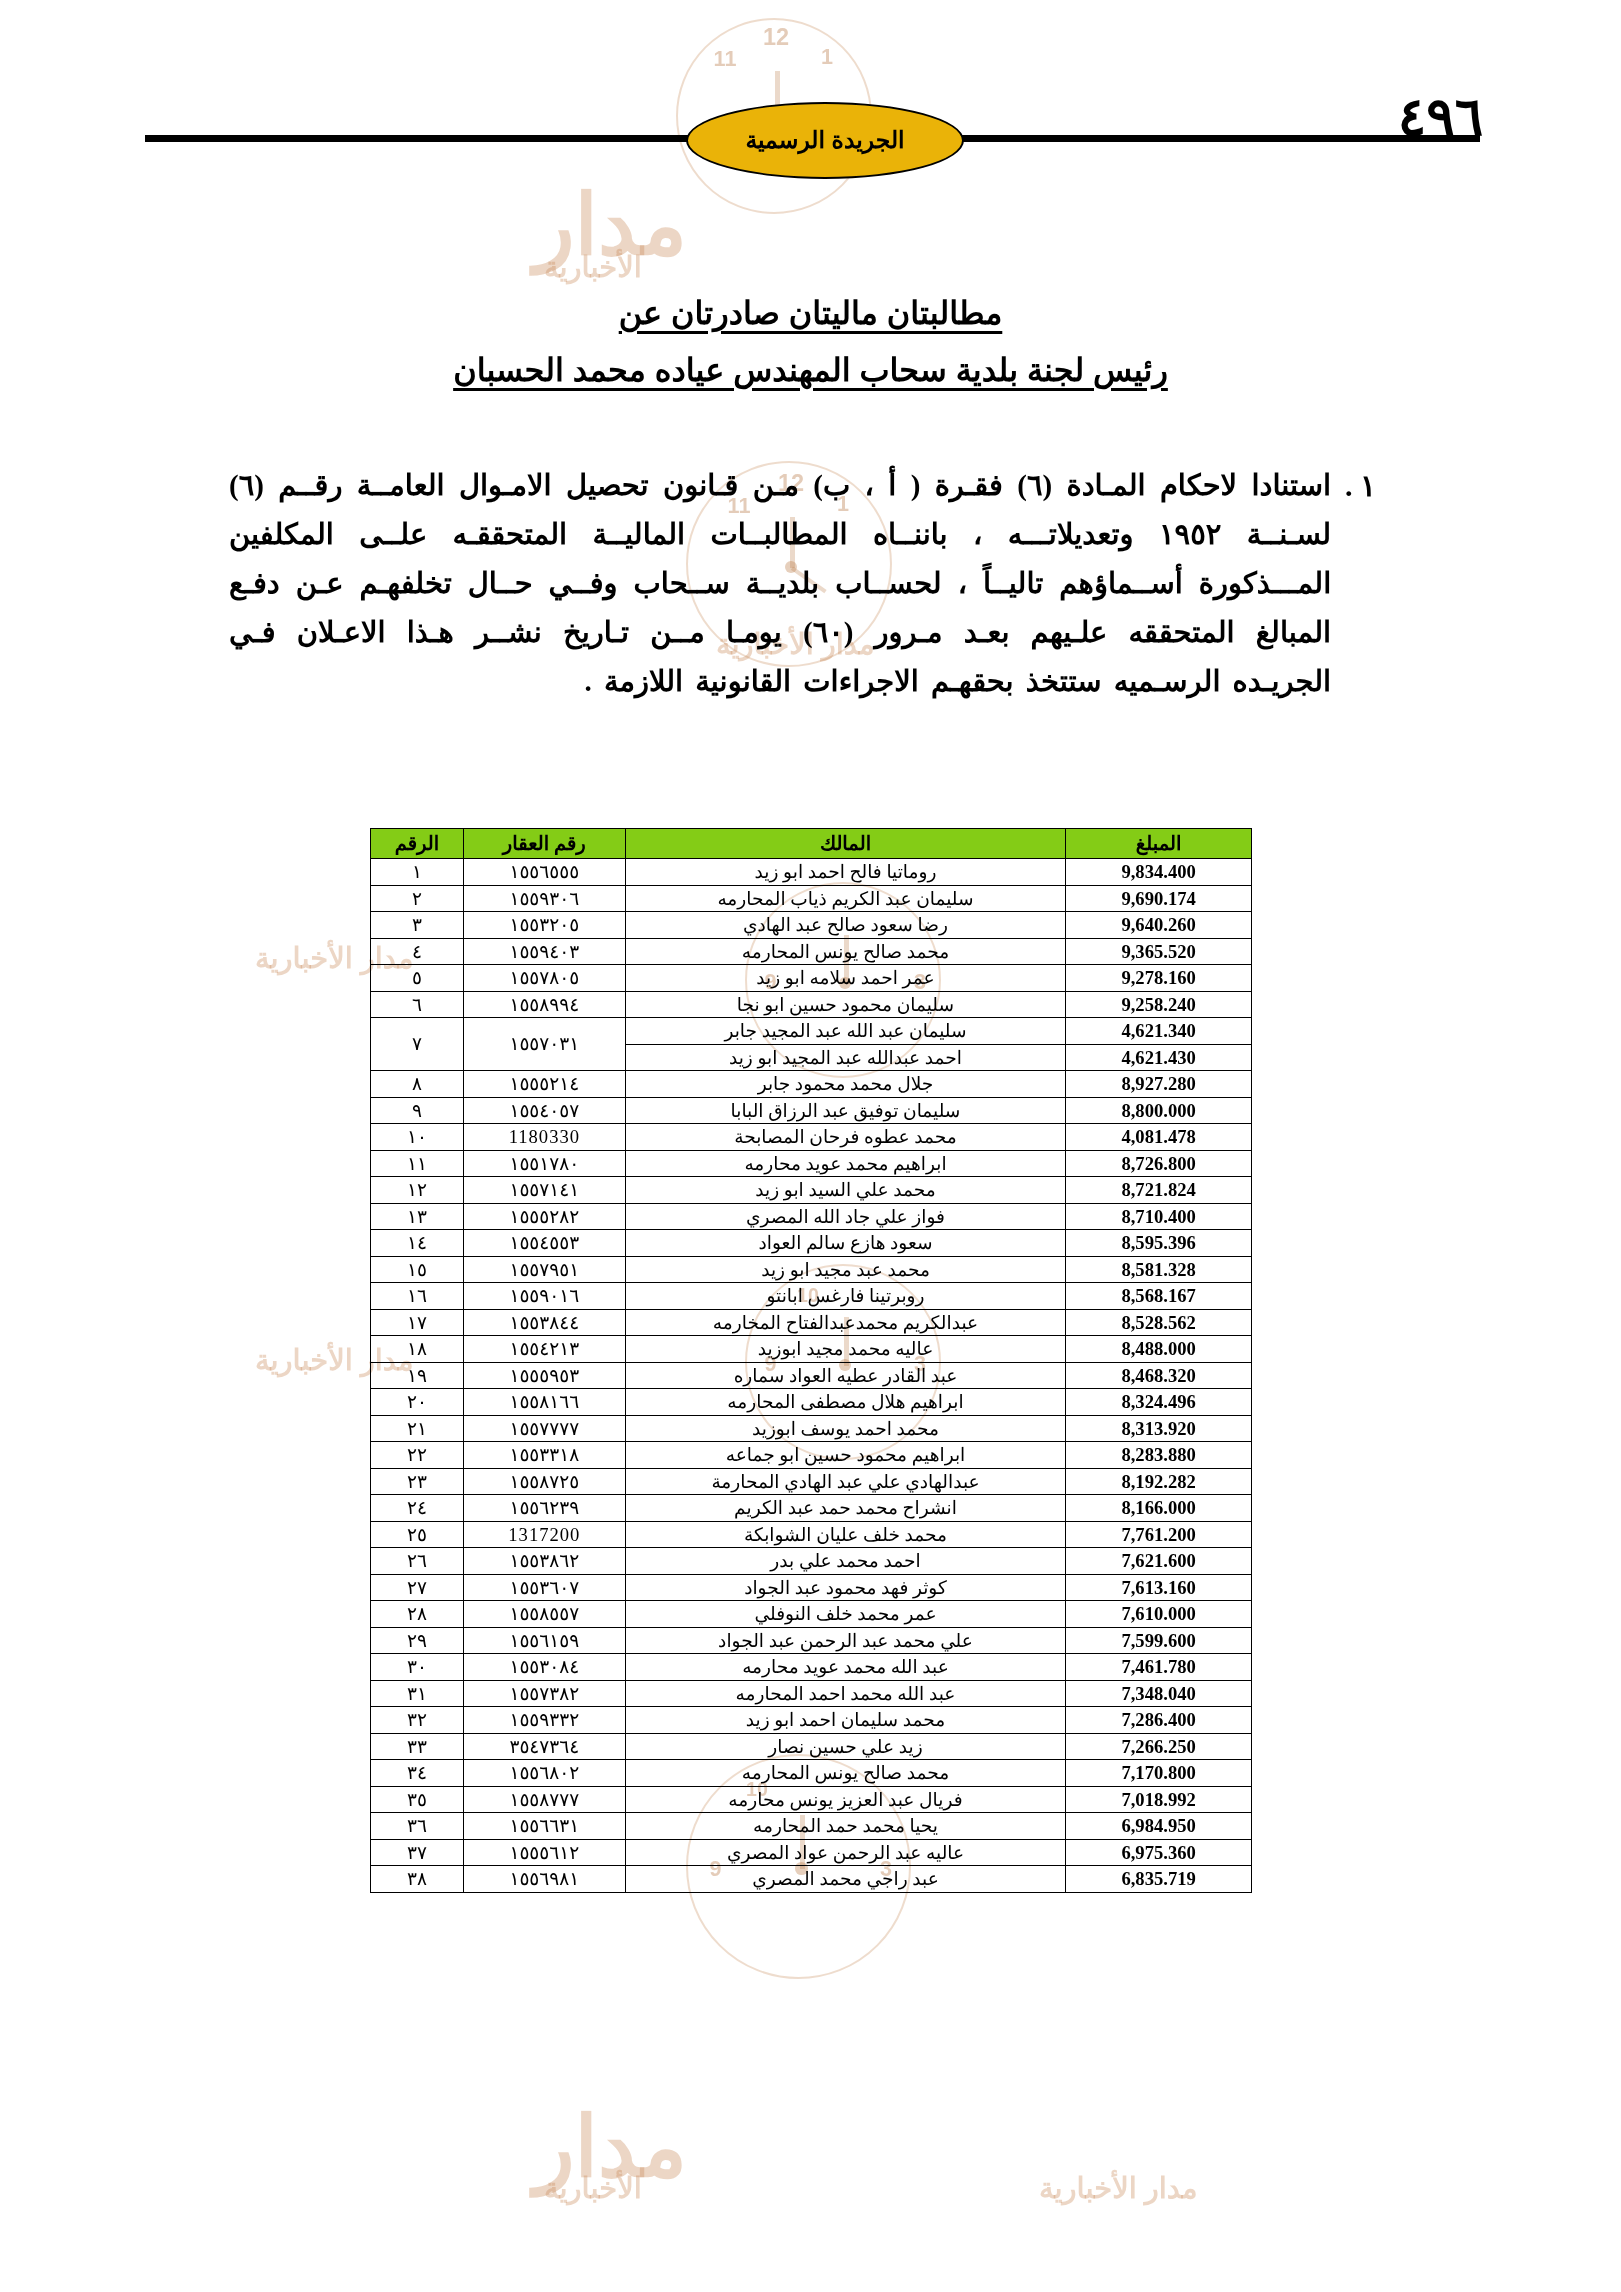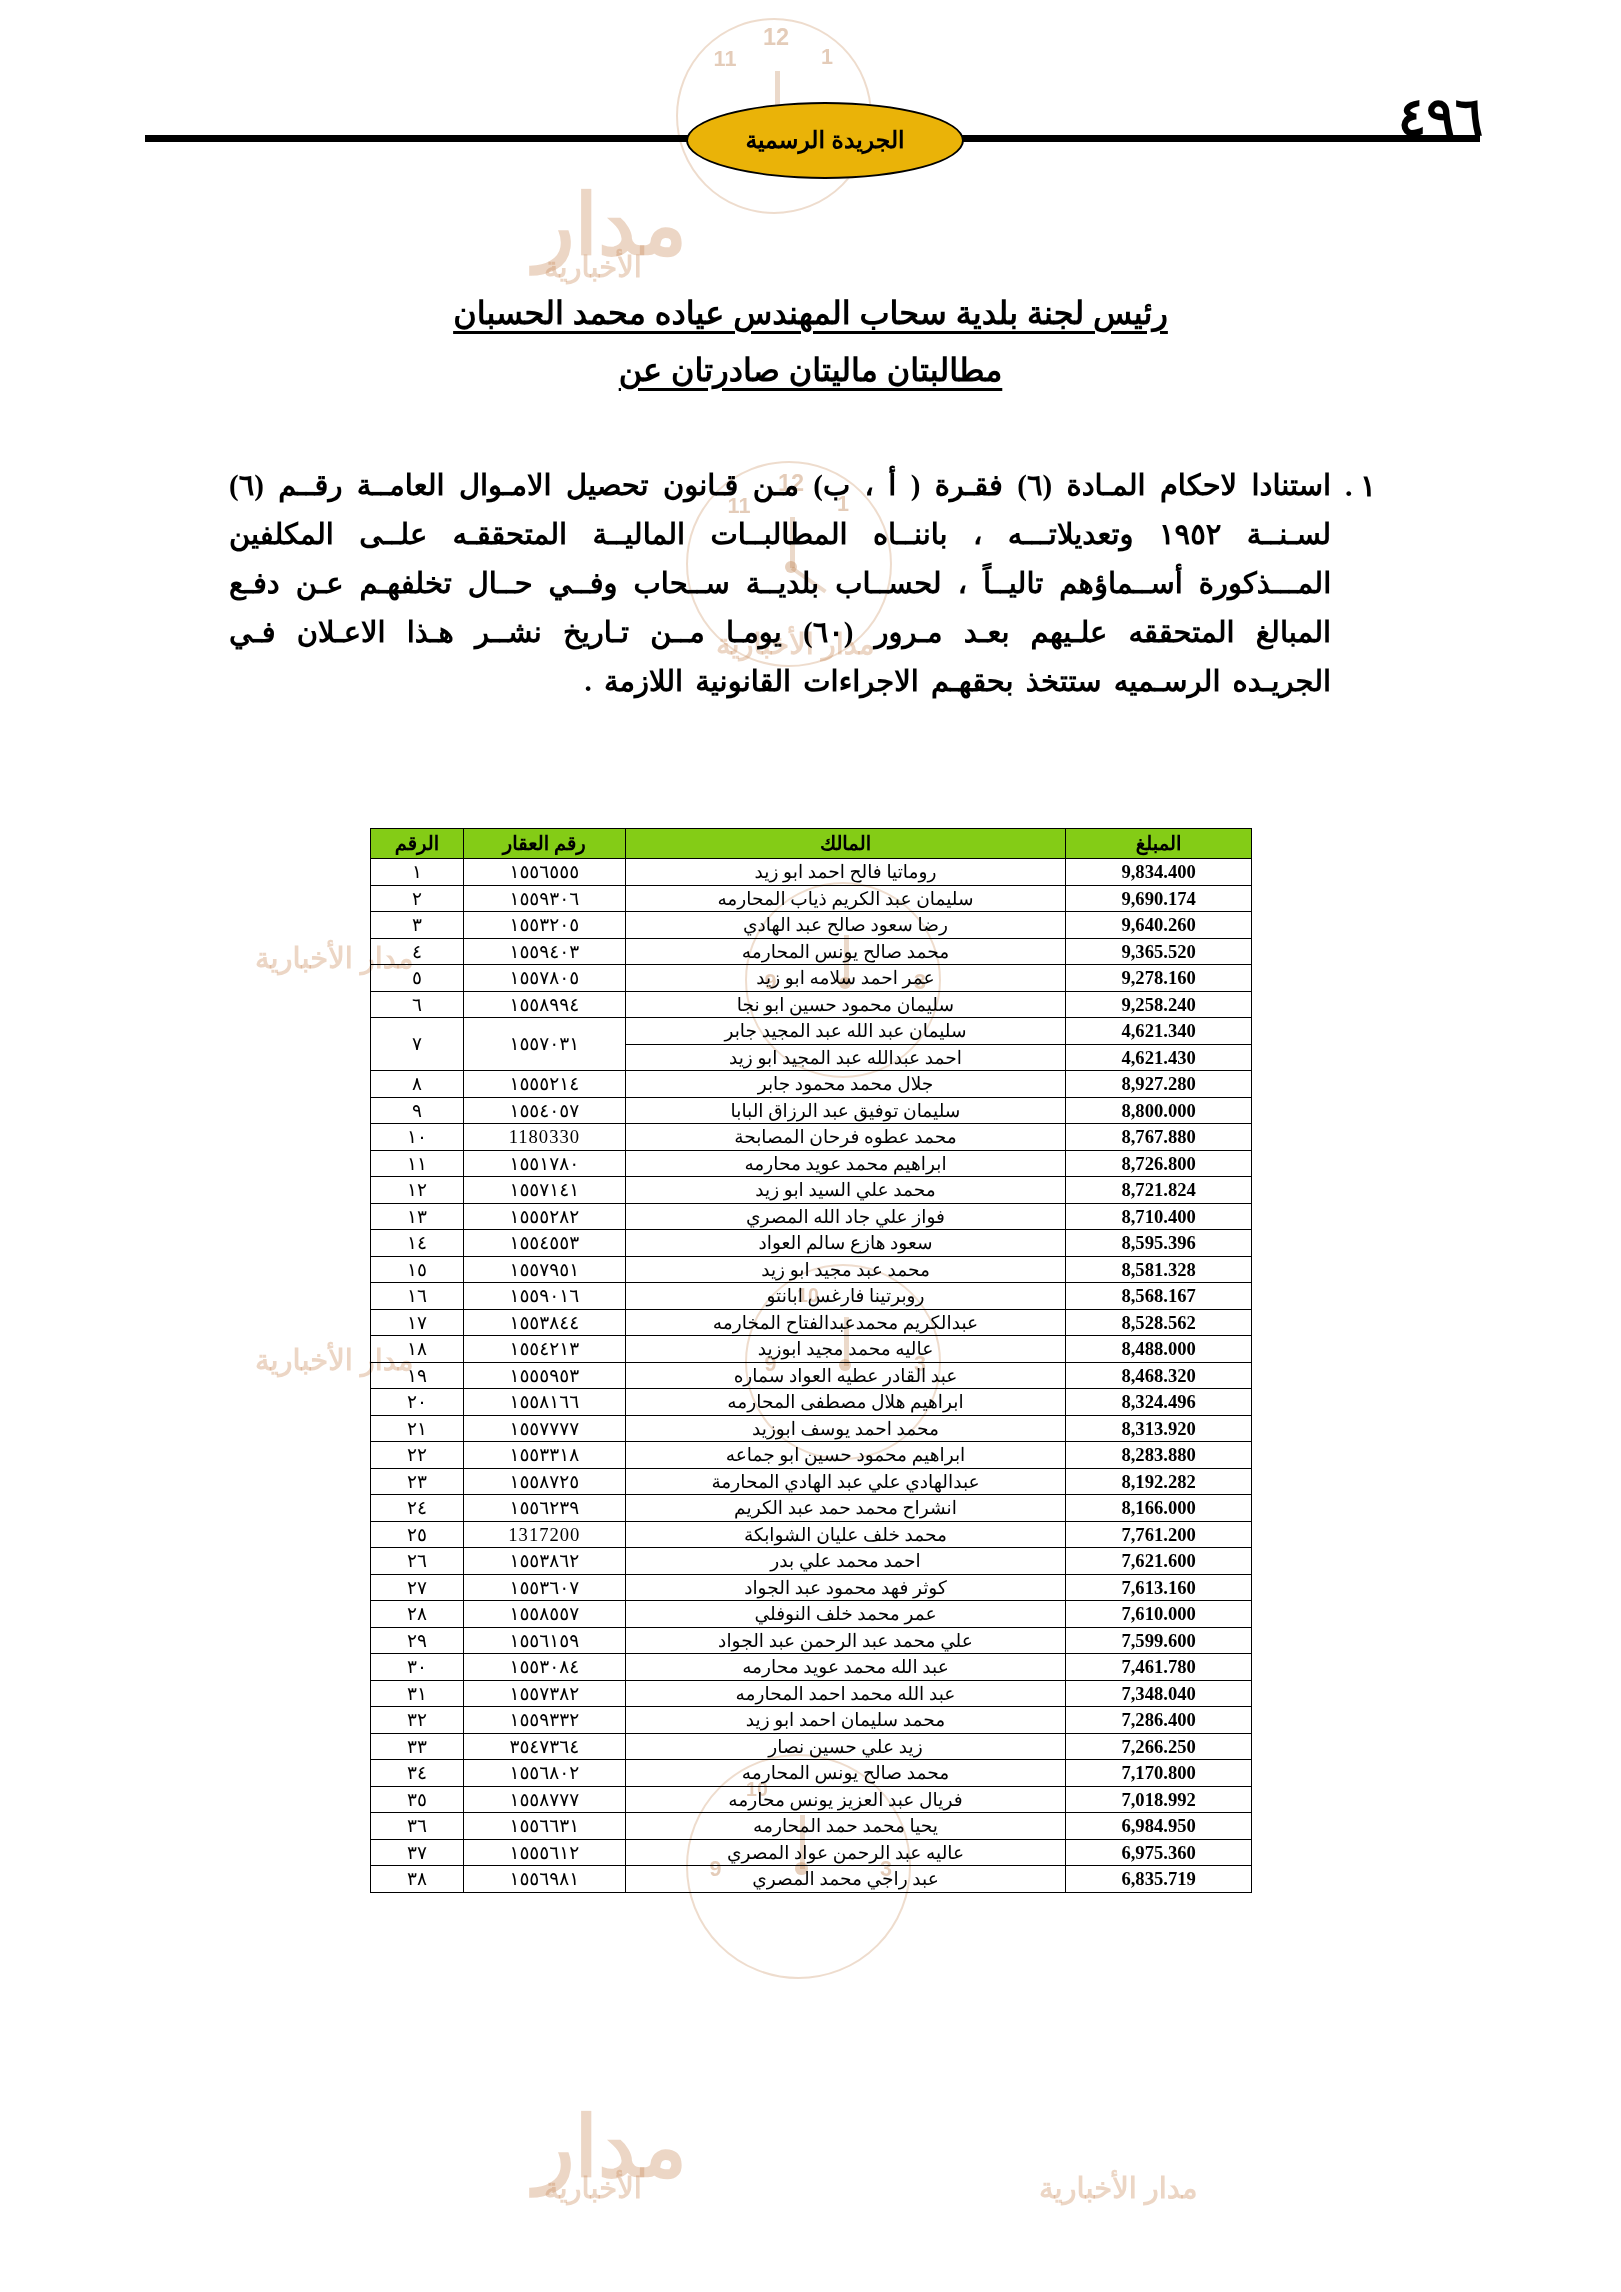--- a/index.html
+++ b/index.html
@@ -259,22 +259,22 @@
 <div class="wm wm-text wm-arabic-med" style="top:2171px; left:1039px;">مدار الأخبارية</div>
 
 <div class="header">
   <div class="rule-left"></div>
   <div class="rule-right"></div>
   <div class="oval">الجريدة الرسمية</div>
   <div class="page-no">٤٩٦</div>
 </div>
 
 <div class="title-block">
+  <div class="title-line">مطالبتان ماليتان صادرتان عن</div>
   <div class="title-line">رئيس لجنة بلدية سحاب المهندس عياده محمد الحسبان</div>
-  <div class="title-line">مطالبتان ماليتان صادرتان عن</div>
 </div>
 
 <div class="para-wrap">
   <div class="para-num">١ .</div>
   <div class="para-text">استنادا لاحكام المـادة (٦) فقـرة ( أ ، ب) مـن قـانون تحصيل الامـوال العامــة رقــم (٦) لسـنــة ١٩٥٢ وتعديلاتـــه ، باننــاه المطالبــات الماليــة المتحققـه علــى المكلفين المـــذكورة أســماؤهم تاليــاً ، لحســاب بلديــة ســحاب وفــي حــال تخلفهـم عـن دفـع المبالغ المتحققه علـيهم بعـد مـرور (٦٠) يومـا مــن تـاريخ نشــر هـذا الاعـلان فـي الجريـده الرسـميه ستتخذ بحقهـم الاجراءات القانونية اللازمة .</div>
 </div>
 
 <div class="table-wrap">
   <table class="claims">
     <colgroup>
@@ -344,21 +344,21 @@
           <td class="prop">١٥٥٥٢١٤</td>
           <td class="idx">٨</td>
         </tr>
         <tr>
           <td class="amount">8,800.000</td>
           <td class="owner">سليمان توفيق عبد الرزاق البابا</td>
           <td class="prop">١٥٥٤٠٥٧</td>
           <td class="idx">٩</td>
         </tr>
         <tr>
-          <td class="amount">8,767.880</td>
+          <td class="amount">4,081.478</td>
           <td class="owner">محمد عطوه فرحان المصابحة</td>
           <td class="prop">1180330</td>
           <td class="idx">١٠</td>
         </tr>
         <tr>
           <td class="amount">8,726.800</td>
           <td class="owner">ابراهيم محمد عويد محارمه</td>
           <td class="prop">١٥٥١٧٨٠</td>
           <td class="idx">١١</td>
         </tr>

